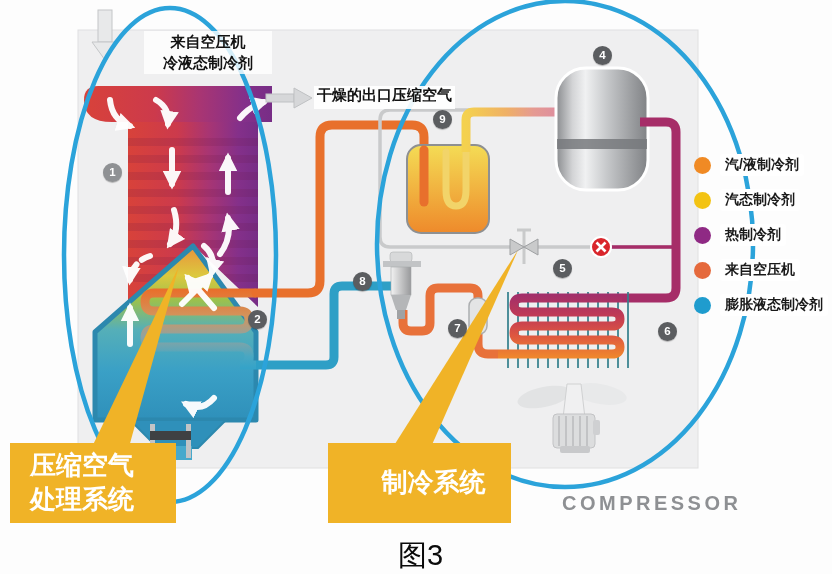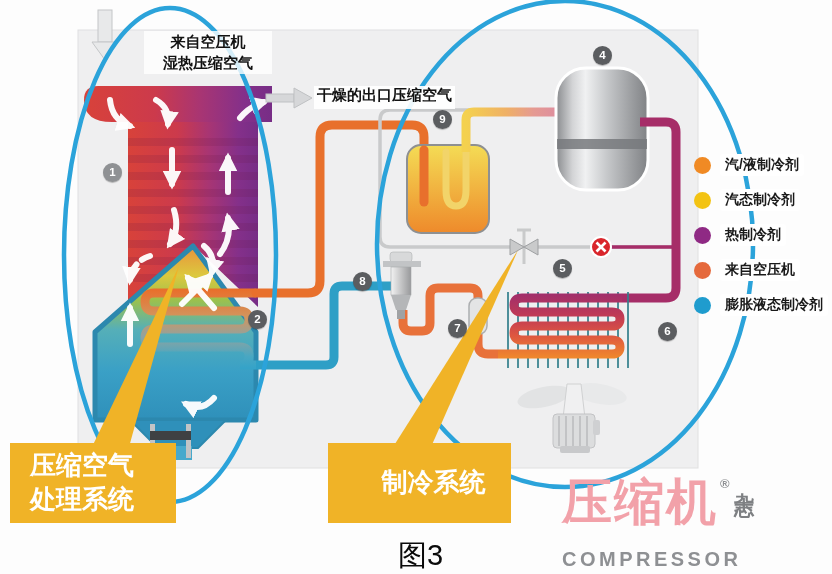--- a/index.html
+++ b/index.html
@@ -230,21 +230,21 @@
 
   <ellipse cx="170" cy="255" rx="106" ry="247" fill="none" stroke="#2ba3da" stroke-width="4.5"></ellipse>
   <ellipse cx="565" cy="244" rx="188" ry="243" fill="none" stroke="#2ba3da" stroke-width="4.5"></ellipse>
 
   <polygon points="92,447 129,447 179,266" fill="#f0b327"></polygon>
   <polygon points="393,447 431,447 518,250" fill="#f0b327"></polygon>
 </svg>
 
 <div class="ov flow-label" style="left:144px;top:31px;width:122px;">
   <span>来自空压机</span><br>
-  <span>湿热压缩空气</span>
+  <span>冷液态制冷剂</span>
 </div>
 <div class="ov flow-label outlet" style="left:314px;top:86px;font-family:Liberation Mono, monospace;">干燥的出口压缩空气</div>
 
 <div class="legend">
   <div class="legend-row">
     <span class="dot" style="background-color: rgb(240, 138, 36);"></span>
     <span class="chip">汽/液制冷剂</span>
   </div>
   <div class="legend-row">
     <span class="dot" style="background-color: rgb(243, 195, 19);"></span>
@@ -276,23 +276,18 @@
 
 <div class="callout air">
   <span>压缩空气</span>
   <span>处理系统</span>
 </div>
 <div class="callout ref">
   <span>制冷系统</span>
 </div>
 
 <div class="logo">
-  <div class="logo-row">
-    <span class="logo-cn">压缩机</span>
-    <span class="logo-reg">®</span>
-    <span class="logo-mag">杂志</span>
-  </div>
   <div class="logo-en">COMPRESSOR</div>
 </div>
 
 <div class="caption">图3</div>
 
 </div>
 
 </body></html>

